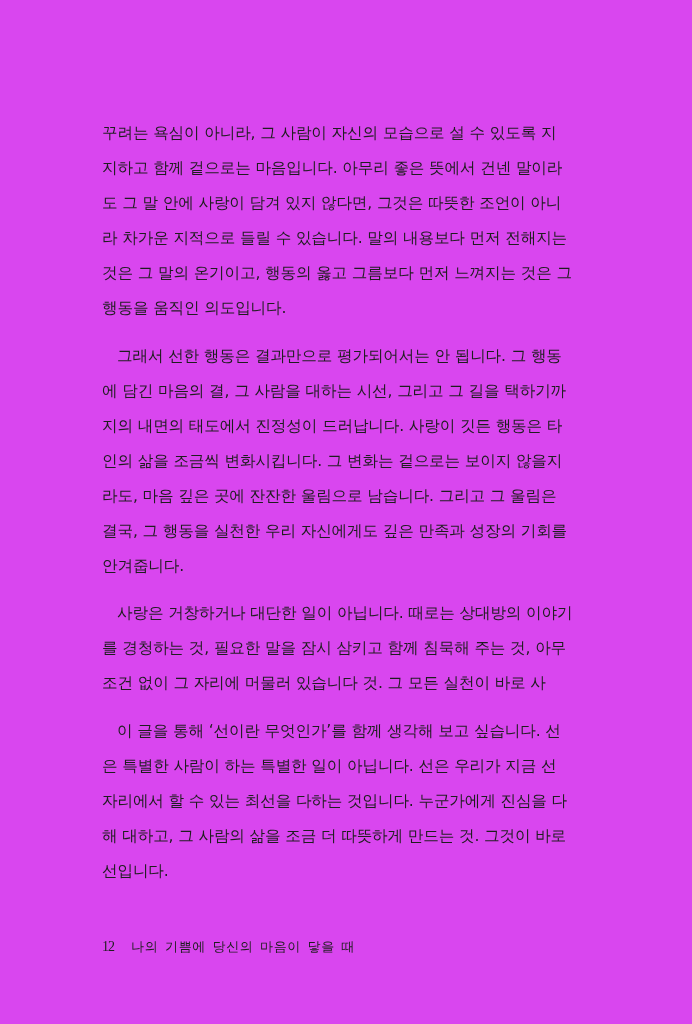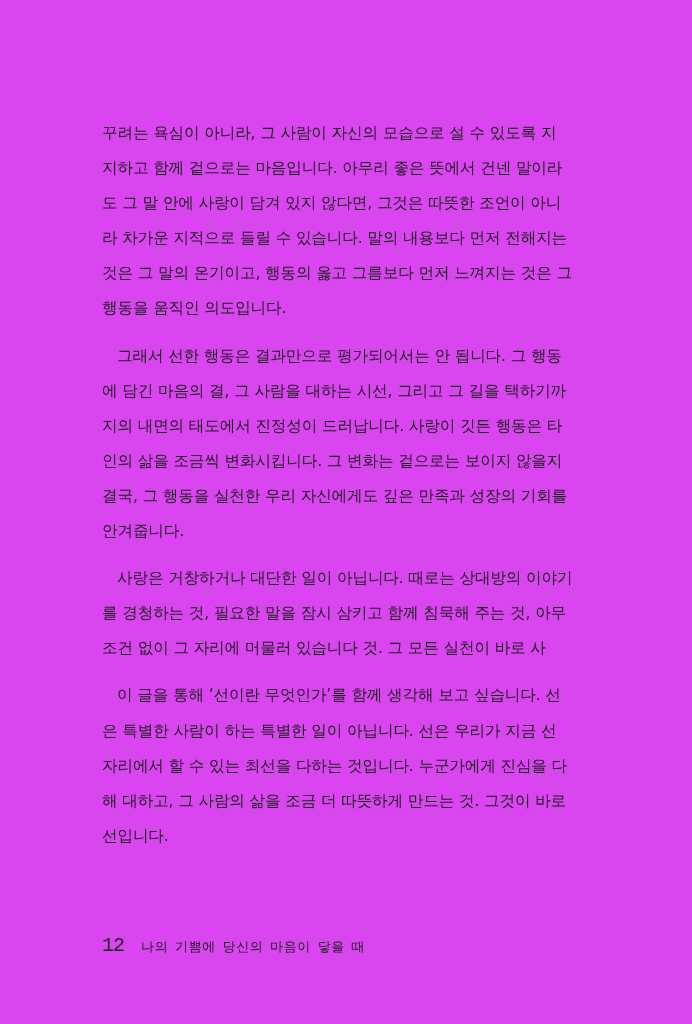--- a/index.html
+++ b/index.html
@@ -43,22 +43,22 @@
     .footer {
       position: absolute;
       left: 102px;
       top: 936px;
       height: 20px;
       line-height: 20px;
       white-space: nowrap;
       color: #1e1e1e;
     }
     .page-number {
-      font-family: Liberation Mono, monospace;
-      font-size: 20px;
+      font-family: Liberation Serif, serif;
+      font-size: 14px;
       letter-spacing: -1px;
       margin-right: 12px;
     }
     .book-title {
       font-size: 13px;
       letter-spacing: 0.6px;
       word-spacing: 2px;
     }
   </style>
 </head>
@@ -75,20 +75,21 @@
       <span class="line">라 차가운 지적으로 들릴 수 있습니다. 말의 내용보다 먼저 전해지는</span>
       <span class="line">것은 그 말의 온기이고, 행동의 옳고 그름보다 먼저 느껴지는 것은 그</span>
       <span class="line">행동을 움직인 의도입니다.</span>
     </div>
 
     <div>
       <span class="line indent">그래서 선한 행동은 결과만으로 평가되어서는 안 됩니다. 그 행동</span>
       <span class="line">에 담긴 마음의 결, 그 사람을 대하는 시선, 그리고 그 길을 택하기까</span>
       <span class="line">지의 내면의 태도에서 진정성이 드러납니다. 사랑이 깃든 행동은 타</span>
       <span class="line">인의 삶을 조금씩 변화시킵니다. 그 변화는 겉으로는 보이지 않을지</span>
+      <span class="line">라도, 마음 깊은 곳에 잔잔한 울림으로 남습니다. 그리고 그 울림은</span>
       <span class="line">결국, 그 행동을 실천한 우리 자신에게도 깊은 만족과 성장의 기회를</span>
       <span class="line">안겨줍니다.</span>
     </div>
 
     <div>
       <span class="line indent">사랑은 거창하거나 대단한 일이 아닙니다. 때로는 상대방의 이야기</span>
       <span class="line">를 경청하는 것, 필요한 말을 잠시 삼키고 함께 침묵해 주는 것, 아무</span>
       <span class="line">조건 없이 그 자리에 머물러 있습니다 것. 그 모든 실천이 바로 사</span>
     </div>
 

